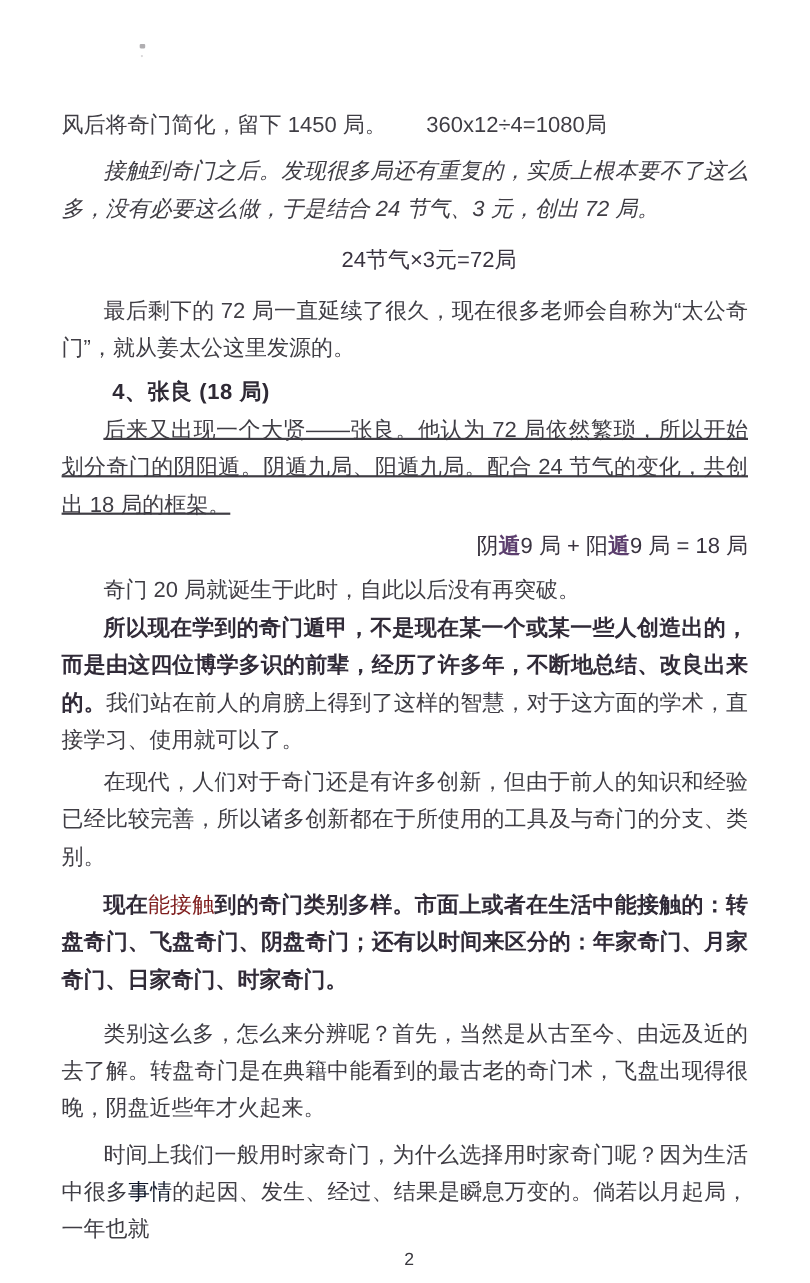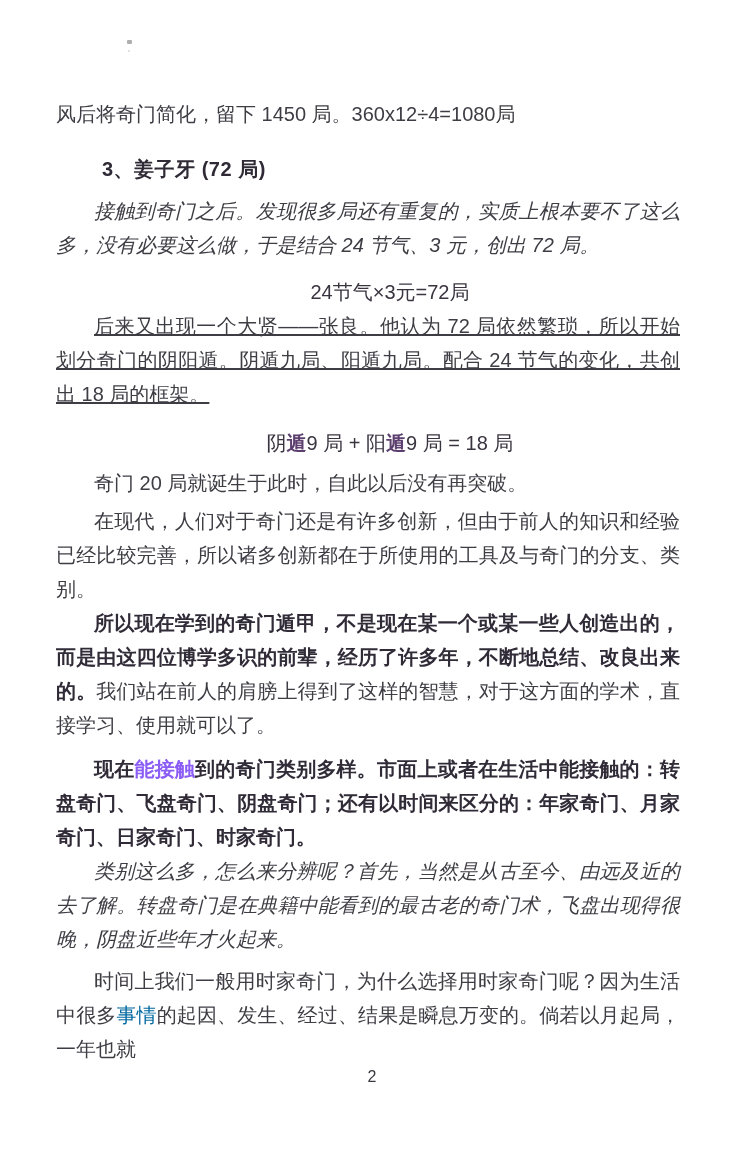--- a/index.html
+++ b/index.html
@@ -41,44 +41,44 @@
   .bold {
     font-weight: bold;
     color: #312b38;
   }
   .formula {
     text-align: center;
     padding-left: 44px;
     color: #3a3440;
   }
   .accent-red {
-    color: #0369a1;
+    color: #0f172a;
   }
   .accent-red-bold {
-    color: #8b5cf6;
-    font-weight: bold;
+    color: #7f1d1d;
+    font-weight: normal;
   }
   .accent-purple {
     color: #5c3f6e;
     font-weight: 600;
   }
   .intro { margin-top: 97px; }
-  .intro .gap { }
+  .intro .gap { margin-left: 36px; }
   .mt-h3  { margin-top: 21px; }
   .mt-pa  { margin-top: 8px; font-style: italic; }
   .mt-f72 { margin-top: 13px; }
   .mt-pb  { margin-top: 12px; }
   .mt-h4  { margin-top: 6px; }
   .mt-pc  { margin-top: 0; text-decoration: underline; }
-  .mt-f18 { margin-top: 15px; }
+  .mt-f18 { margin-top: 4px; text-align: right; }
   .mt-pd  { margin-top: 6px; }
   .mt-pe  { margin-top: 0; }
   .mt-pf  { margin-top: 4px; }
   .mt-pg  { margin-top: 10px; }
-  .mt-ph  { margin-top: 0; font-style: italic; }
+  .mt-ph  { margin-top: 15px; }
   .mt-pi  { margin-top: 8px; }
   .page-num {
     margin-top: 2px;
     text-align: center;
     font-size: 16px;
     line-height: 18px;
     color: #39383e;
     padding-left: 8px;
   }
   .speck {
@@ -106,37 +106,38 @@
 <body>
 
 <div class="page">
   <span class="speck"></span>
   <span class="speck2"></span>
 
   <div class="col">
 
     <p class="intro"><span>风后将奇门简化，留下 1450 局。</span><span class="gap">360x12÷4=1080局</span></p>
 
-    <h3 class="heading mt-h3">3、姜子牙 (72 局)</h3>
 
     <p class="para indent mt-pa">接触到奇门之后。发现很多局还有重复的，实质上根本要不了这么多，没有必要这么做，于是结合 24 节气、3 元，创出 72 局。</p>
 
     <p class="formula mt-f72">24节气×3元=72局</p>
 
+    <p class="para indent mt-pb">最后剩下的 72 局一直延续了很久，现在很多老师会自称为“太公奇门”，就从姜太公这里发源的。</p>
 
+    <h3 class="heading mt-h4">4、张良 (18 局)</h3>
 
     <p class="para indent mt-pc">后来又出现一个大贤——张良。他认为 72 局依然繁琐，所以开始划分奇门的阴阳遁。阴遁九局、阳遁九局。配合 24 节气的变化，共创出 18 局的框架。</p>
 
     <p class="formula mt-f18"><span>阴</span><span class="accent-purple">遁</span><span>9 局 + 阳</span><span class="accent-purple">遁</span><span>9 局 = 18 局</span></p>
 
     <p class="para indent mt-pd">奇门 20 局就诞生于此时，自此以后没有再突破。</p>
 
+    <p class="para indent mt-pe"><span class="bold">所以现在学到的奇门遁甲，不是现在某一个或某一些人创造出的，而是由这四位博学多识的前辈，经历了许多年，不断地总结、改良出来的。</span><span>我们站在前人的肩膀上得到了这样的智慧，对于这方面的学术，直接学习、使用就可以了。</span></p>
+
     <p class="para indent mt-pf">在现代，人们对于奇门还是有许多创新，但由于前人的知识和经验已经比较完善，所以诸多创新都在于所使用的工具及与奇门的分支、类别。</p>
-
-    <p class="para indent mt-pe"><span class="bold">所以现在学到的奇门遁甲，不是现在某一个或某一些人创造出的，而是由这四位博学多识的前辈，经历了许多年，不断地总结、改良出来的。</span><span>我们站在前人的肩膀上得到了这样的智慧，对于这方面的学术，直接学习、使用就可以了。</span></p>
 
     <p class="para indent mt-pg"><span class="bold">现在</span><span class="accent-red-bold">能接触</span><span class="bold">到的奇门类别多样。市面上或者在生活中能接触的：转盘奇门、飞盘奇门、阴盘奇门；还有以时间来区分的：年家奇门、月家奇门、日家奇门、时家奇门。</span></p>
 
     <p class="para indent mt-ph">类别这么多，怎么来分辨呢？首先，当然是从古至今、由远及近的去了解。转盘奇门是在典籍中能看到的最古老的奇门术，飞盘出现得很晚，阴盘近些年才火起来。</p>
 
     <p class="para indent mt-pi"><span>时间上我们一般用时家奇门，为什么选择用时家奇门呢？因为生活中很多</span><span class="accent-red">事情</span><span>的起因、发生、经过、结果是瞬息万变的。倘若以月起局，一年也就</span></p>
 
     <p class="page-num">2</p>
 
   </div>

